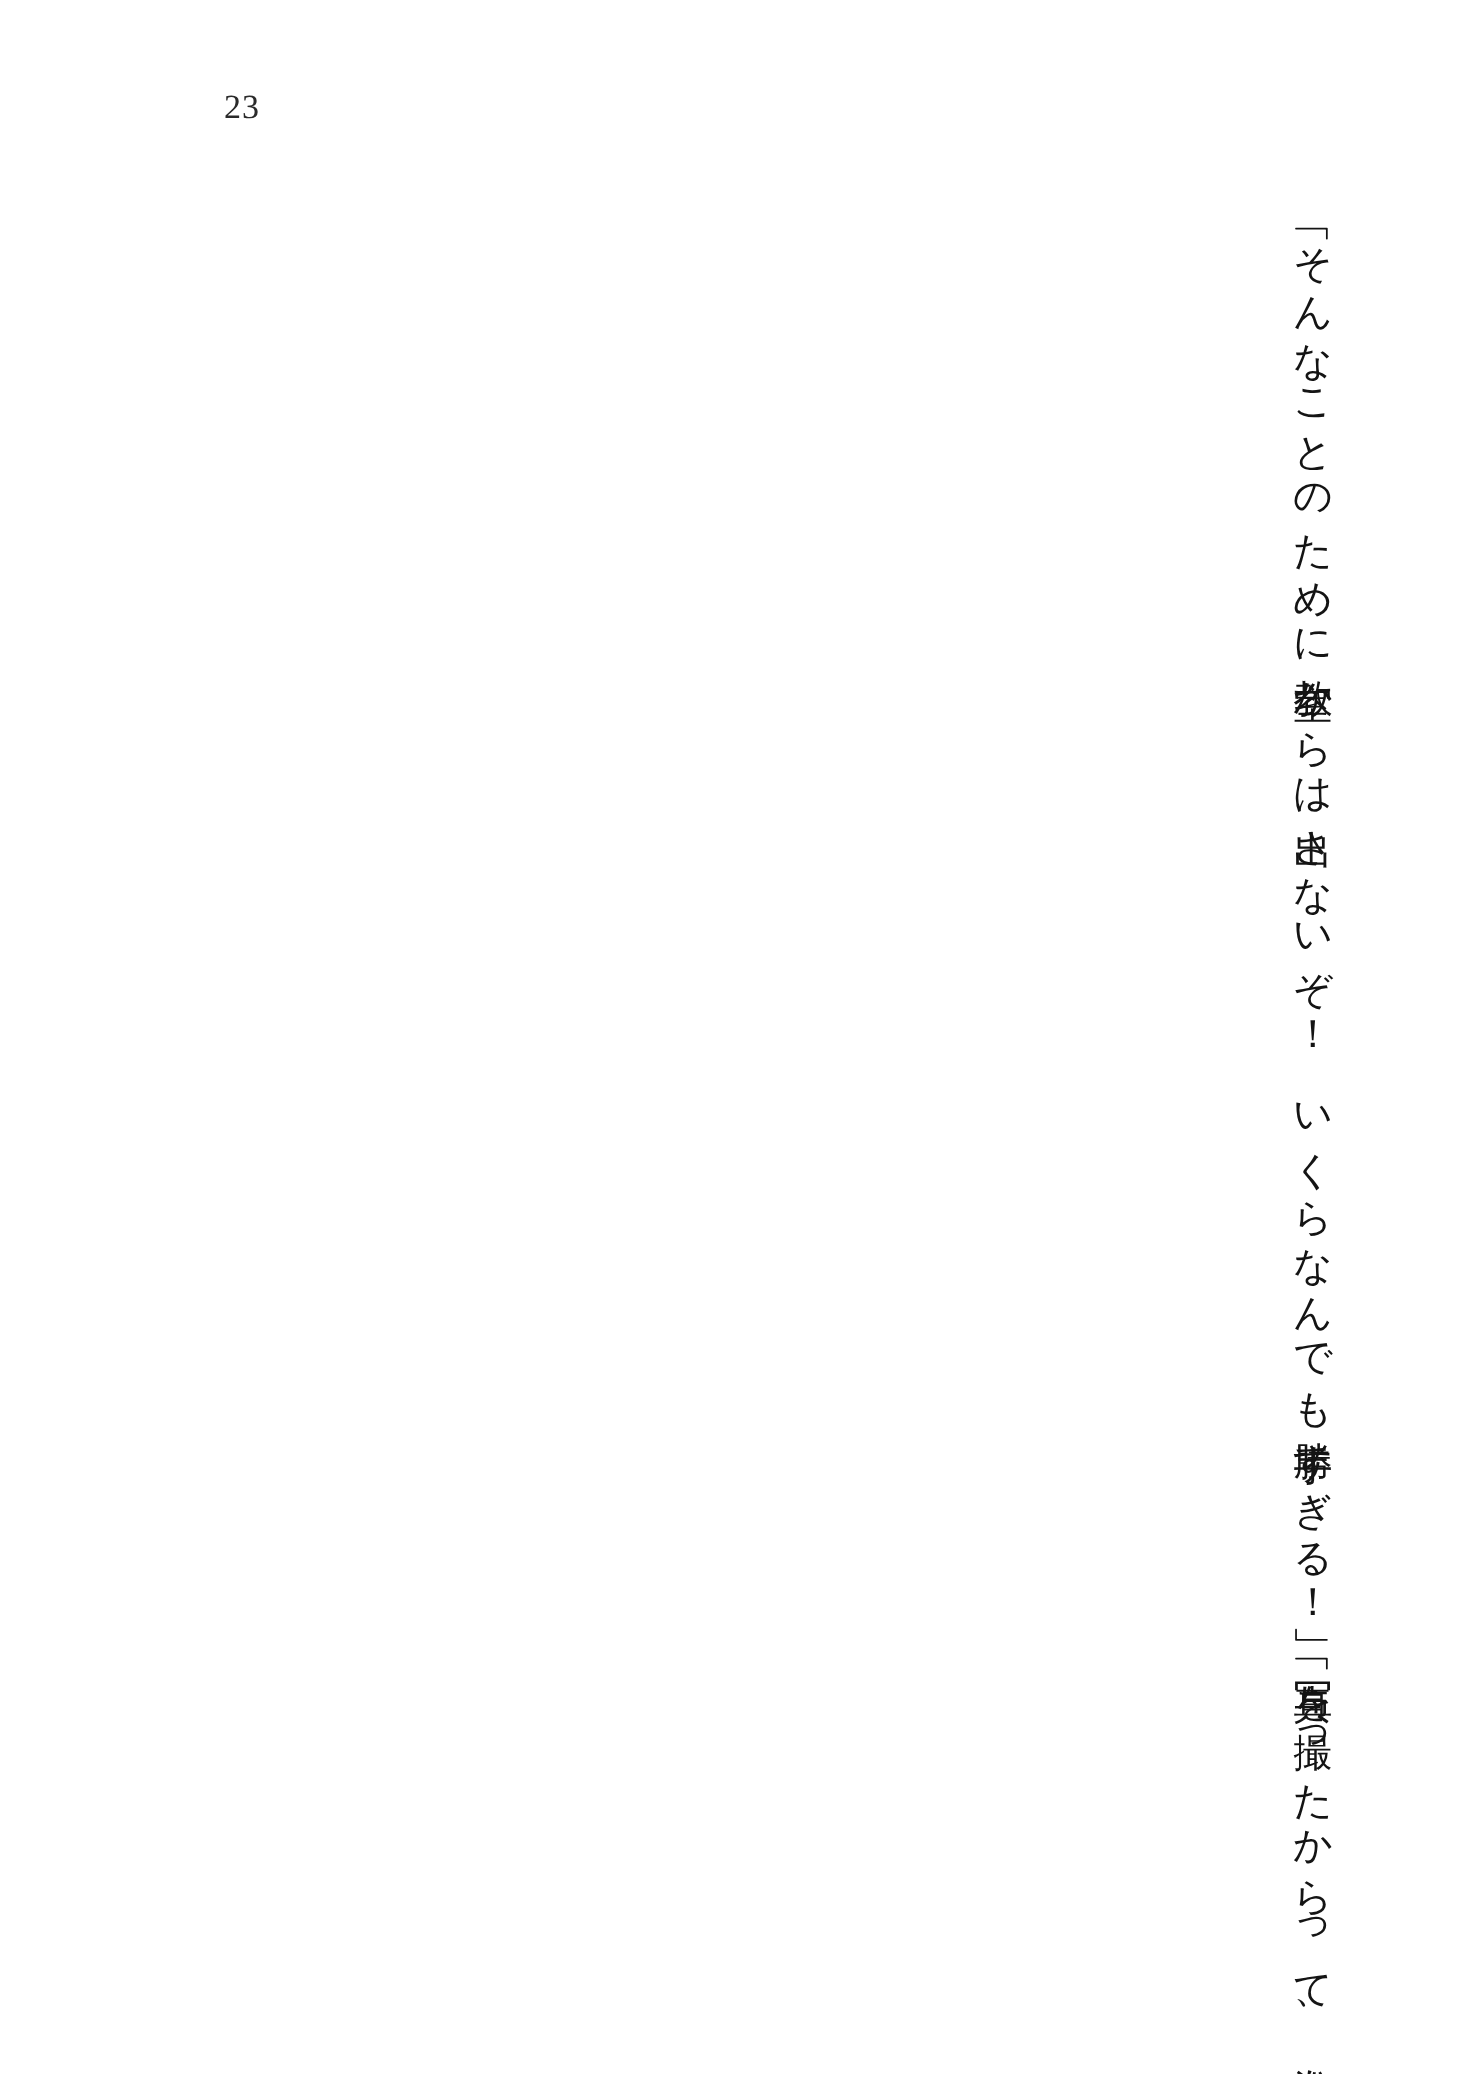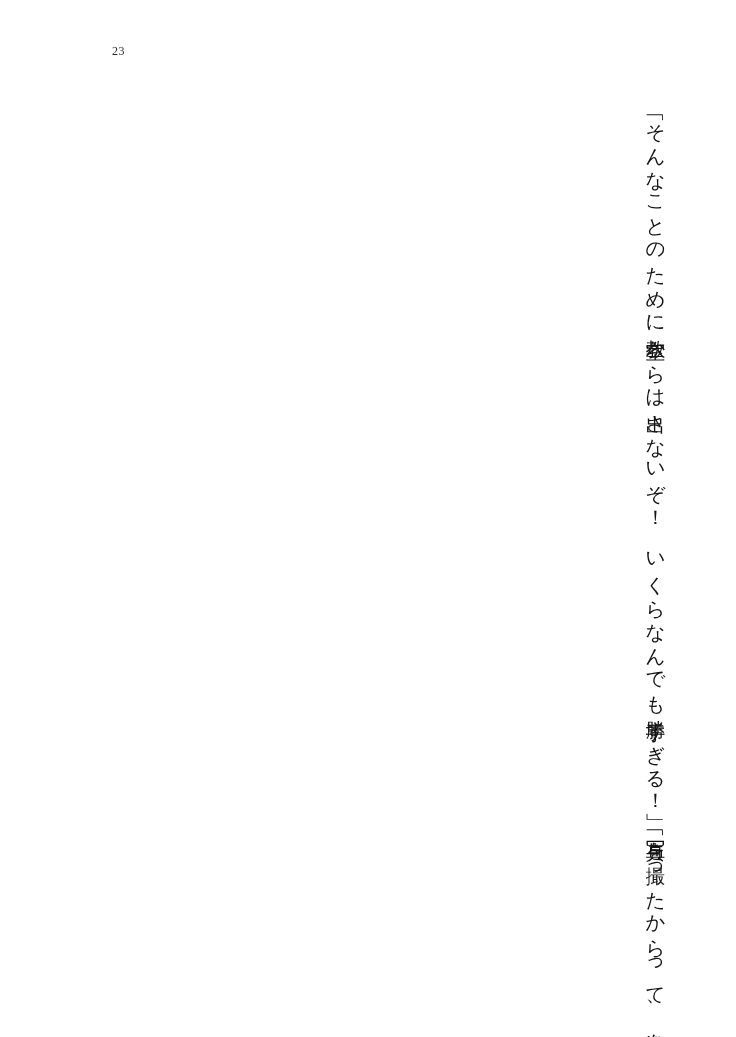--- a/index.html
+++ b/index.html
@@ -20,21 +20,21 @@
     left: 0;
     top: 0;
     width: 736px;
     height: 1037px;
     background: #ffffff;
   }
   .page-number {
     position: absolute;
     left: 112px;
     top: 44px;
-    font-size: 12px;
+    font-size: 17px;
     letter-spacing: 0.5px;
     color: #2a2a2a;
     font-family: "Liberation Serif", "DejaVu Serif", serif;
   }
   .text-body {
     position: absolute;
     left: 80px;
     top: 88px;
     width: 590px;
     height: 900px;

